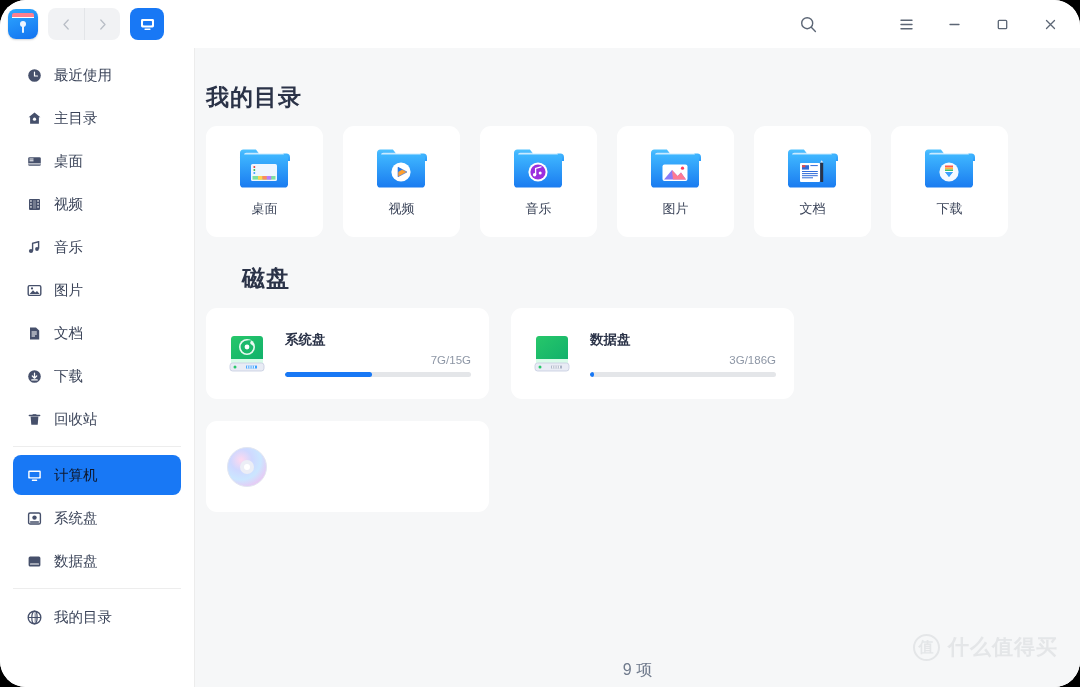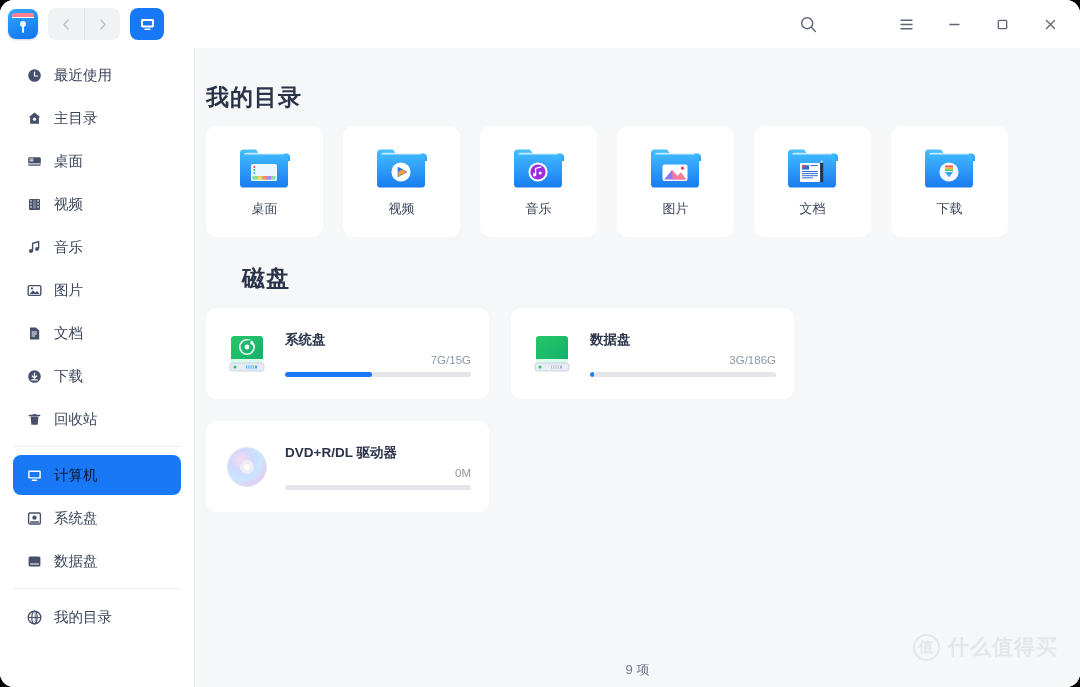--- a/index.html
+++ b/index.html
@@ -6,21 +6,21 @@
   html, body {
     width: 1080px; height: 687px;
     font-family: "Liberation Sans", "DejaVu Sans", sans-serif;
     background: #000;
     overflow: hidden;
   }
   #window {
     position: relative;
     width: 1080px; height: 687px;
     background: #ffffff;
-    border-radius: 14px;
+    border-radius: 26px;
     overflow: hidden;
   }
 
   
   #titlebar {
     position: absolute; top: 0; left: 0;
     width: 1080px; height: 48px;
     background: #ffffff;
     display: flex; align-items: center;
   }
@@ -148,21 +148,21 @@
   .bar {
     margin-top: 6px; height: 5px; border-radius: 3px;
     background: #e4e6e9; overflow: hidden;
   }
   .bar > i { display: block; height: 100%; background: #1878f5; border-radius: 3px; }
 
   #statusbar {
     position: absolute; left: 195px; bottom: 0;
     width: 885px; height: 34px;
     display: flex; align-items: center; justify-content: center;
-    font-size: 13px; color: #6f7a8c;
+    font-size: 16px; color: #6f7a8c;
     background: #f6f7f8;
     text-align: right;
   }
   #watermark {
     position: absolute; right: 22px; bottom: 26px;
     display: flex; align-items: center; gap: 8px;
     color: #e4e6e8; font-size: 21px; font-weight: 600;
     letter-spacing: 1px;
     pointer-events: none;
   }
@@ -594,27 +594,20 @@
                   <stop offset="38%" stop-color="#cfd8ff"></stop>
                   <stop offset="70%" stop-color="#cbe6ff"></stop>
                   <stop offset="100%" stop-color="#e8c9f4"></stop>
                 </radialGradient>
               </defs>
               <circle cx="21" cy="21" r="19.5" fill="url(#cdg)"></circle>
               <circle cx="21" cy="21" r="19.5" fill="none" stroke="#e2e6f2" stroke-width="1"></circle>
               <circle cx="21" cy="21" r="7" fill="#eceef6"></circle>
               <circle cx="21" cy="21" r="3" fill="#ffffff"></circle>
             </svg></span>
-          <span class="disk-body">
-            <span class="disk-name" style="display:block">DVD+R/DL 驱动器</span>
-            <span class="disk-size" style="display:block">0M</span>
-            <span class="bar" style="display:block">
-              <i style="width:0%"></i>
-            </span>
-          </span>
         </div>
       </div>
   </div>
 
   <div id="statusbar">
     <span>9 项</span>
   </div>
 
   <div id="watermark">
     <span class="wm-badge">值</span>

